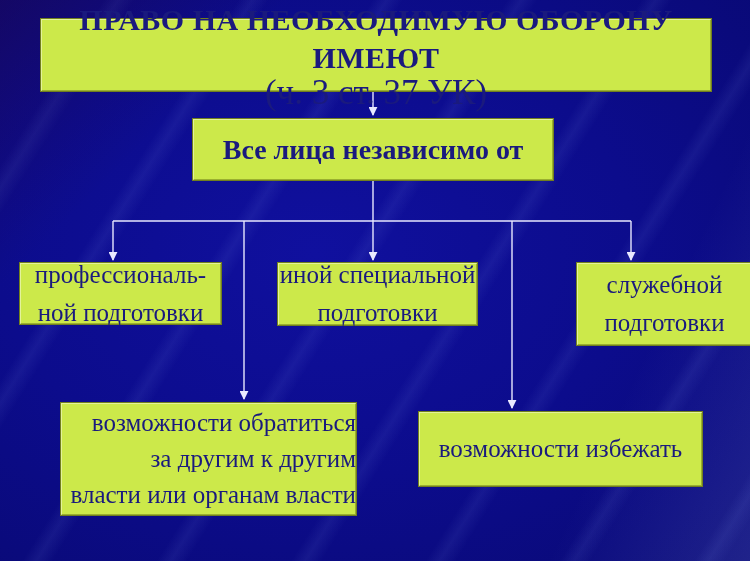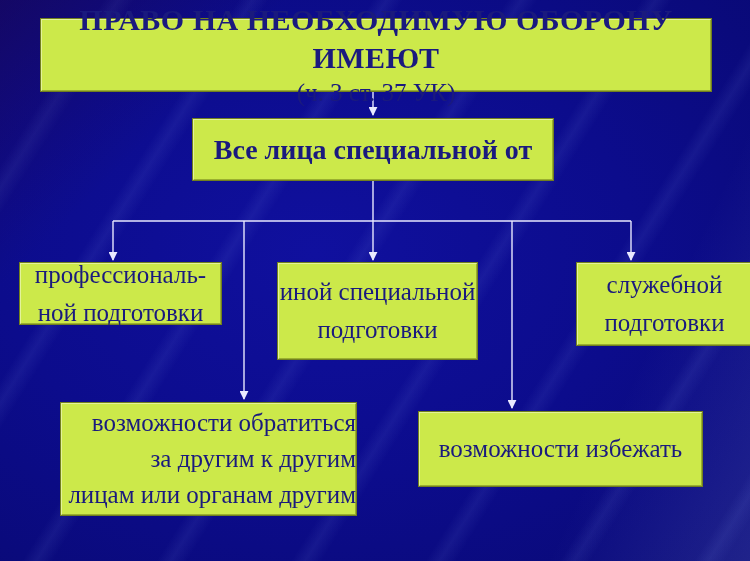--- a/index.html
+++ b/index.html
@@ -27,26 +27,26 @@
     box-shadow: inset 1px 1px 0 rgba(255,255,255,0.45),
                 inset -1px -1px 0 rgba(60,70,0,0.35);
     color: var(--text, #1a1a7e);
     display: flex; flex-direction: column;
     align-items: center; justify-content: center;
     text-align: center;
     box-sizing: border-box;
   }
   .title-box   { left: 40px;  top: 18px;  width: 672px; height: 74px; }
   .title-line1 { font-size: 30px; font-weight: bold; line-height: 38px; letter-spacing: 0.5px; }
-  .title-line2 { font-size: 25px; font-weight: normal; line-height: 32px; }
+  .title-line2 { font-size: 35px; font-weight: normal; line-height: 32px; }
   .root-box    { left: 192px; top: 118px; width: 362px; height: 63px;
                  font-size: 28px; font-weight: bold; }
   .branch-box  { font-size: 25px; line-height: 38px; }
   .branch-professional { left: 19px;  top: 262px; width: 203px; height: 63px; }
-  .branch-special      { left: 277px; top: 262px; width: 201px; height: 98px; }
+  .branch-special      { left: 277px; top: 262px; width: 201px; height: 64px; }
   .branch-service      { left: 576px; top: 262px; width: 177px; height: 84px; }
   .leaf-box    { font-size: 25px; line-height: 36px; }
   .leaf-seek-help { left: 60px;  top: 402px; width: 297px; height: 114px; align-items: flex-end; }
   .leaf-avoid     { left: 418px; top: 411px; width: 285px; height: 76px; }
   svg.connectors {
     position: absolute; left: 0; top: 0;
     width: 750px; height: 561px;
     pointer-events: none;
   }
   svg.connectors line { stroke: var(--connector, #e9e9ff); stroke-width: 1.4; }
@@ -71,41 +71,41 @@
     <line x1="512" y1="221" x2="512" y2="408" marker-end="url(#ah)"></line>
     <line x1="631" y1="221" x2="631" y2="260" marker-end="url(#ah)"></line>
   </svg>
 
   <div class="box title-box">
     <div class="title-line1">ПРАВО НА НЕОБХОДИМУЮ ОБОРОНУ ИМЕЮТ</div>
     <div class="title-line2">(ч. 3 ст. 37 УК)</div>
   </div>
 
   <div class="box root-box">
-    <div>Все лица специальной от</div>
+    <div>Все лица независимо от</div>
   </div>
 
   <div class="box branch-box branch-professional">
     <div>профессиональ-</div>
     <div>ной подготовки</div>
   </div>
 
   <div class="box branch-box branch-special">
     <div>иной специальной</div>
     <div>подготовки</div>
   </div>
 
   <div class="box branch-box branch-service">
     <div>служебной</div>
     <div>подготовки</div>
   </div>
 
   <div class="box leaf-box leaf-seek-help">
     <div>возможности обратиться</div>
     <div>за другим к другим</div>
-    <div>лицам или органам другим</div>
+    <div>власти или органам власти</div>
   </div>
 
   <div class="box leaf-box leaf-avoid">
     <div>возможности избежать</div>
   </div>
 
 </div>
 
 </body></html>

